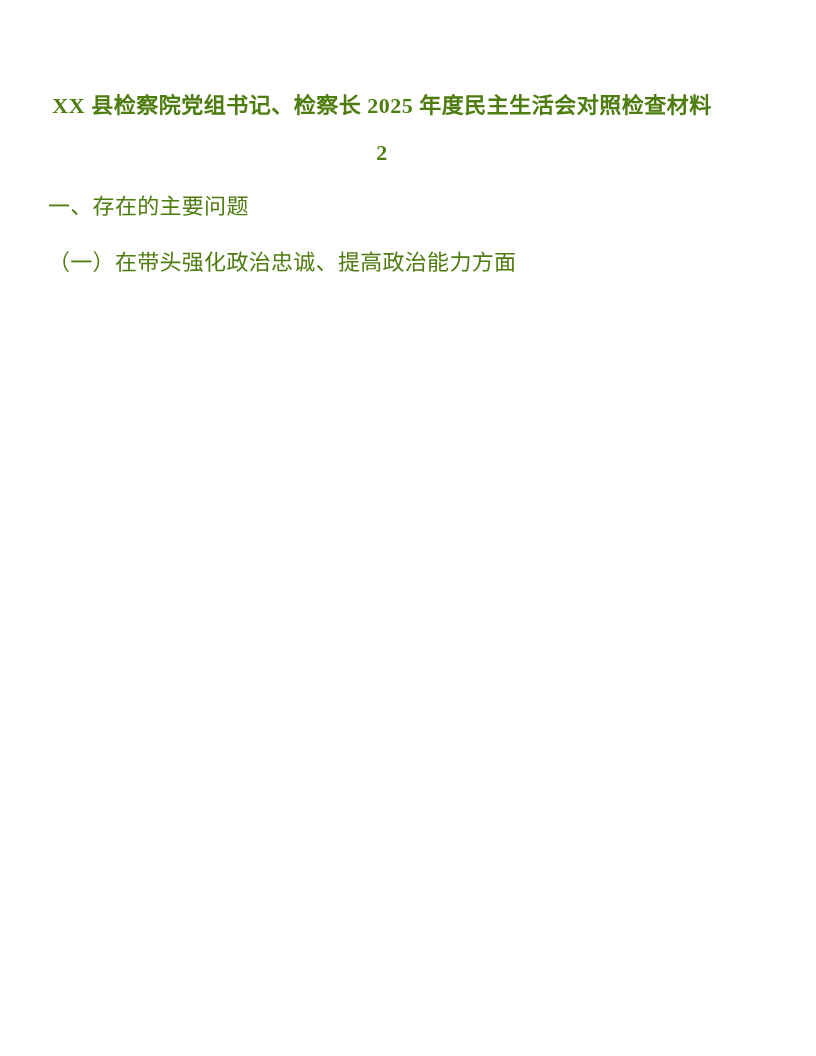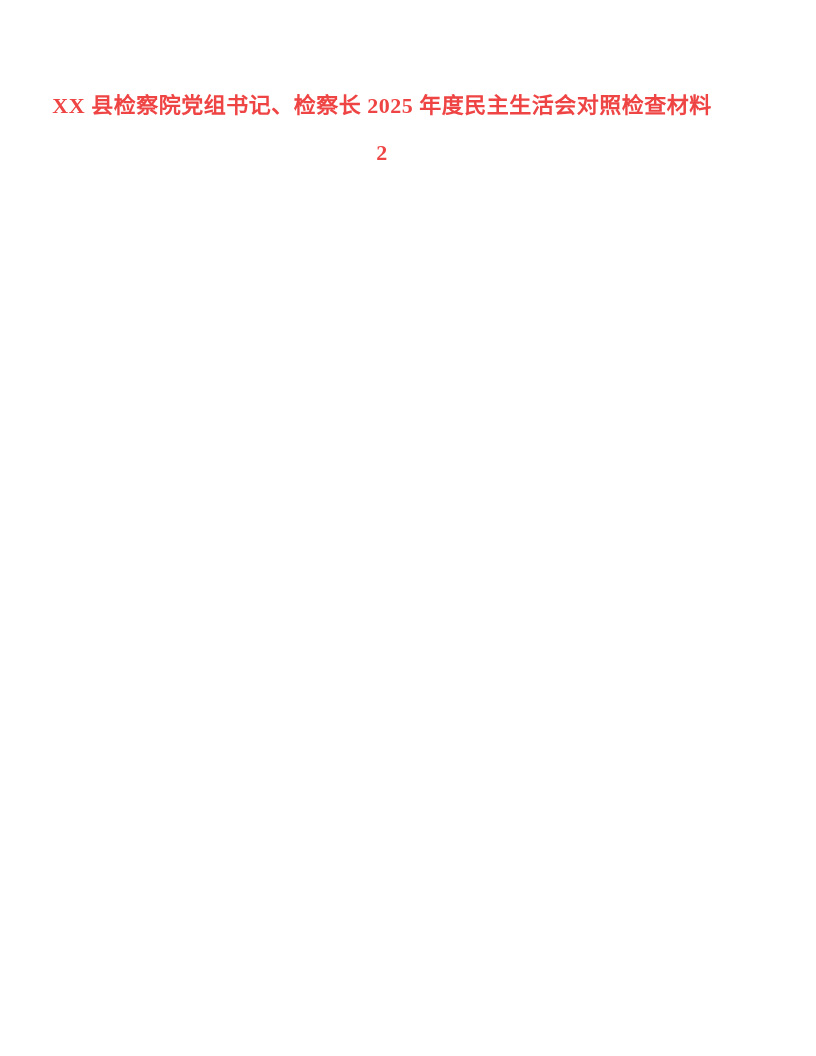--- a/index.html
+++ b/index.html
@@ -8,21 +8,21 @@
     background: #ffffff;
   }
   .page {
     position: relative;
     width: 816px;
     height: 1056px;
     box-sizing: border-box;
     margin: 0 auto;
     padding: 82px 100px 40px 48px;
     background: #ffffff;
-    color: #ef4444;
+    color: #4d7c0f;
     font-family: "Liberation Serif", "DejaVu Serif", serif;
     overflow: hidden;
     border-radius: 13px;
   }
   .doc-title {
     font-size: 22px;
     font-weight: bold;
     line-height: 47px;
     text-align: center;
     margin: 0 0 10px 0;
@@ -46,15 +46,17 @@
     letter-spacing: 0.3px;
   }
 </style>
 </head>
 <body>
 
 <div class="page">
   <h1 class="doc-title">XX 县检察院党组书记、检察长 2025 年度民主生活会对照检查材料 2</h1>
 
 
+  <p class="heading">一、存在的主要问题</p>
 
+  <p class="heading">（一）在带头强化政治忠诚、提高政治能力方面</p>
 
 </div>
 
 </body></html>

